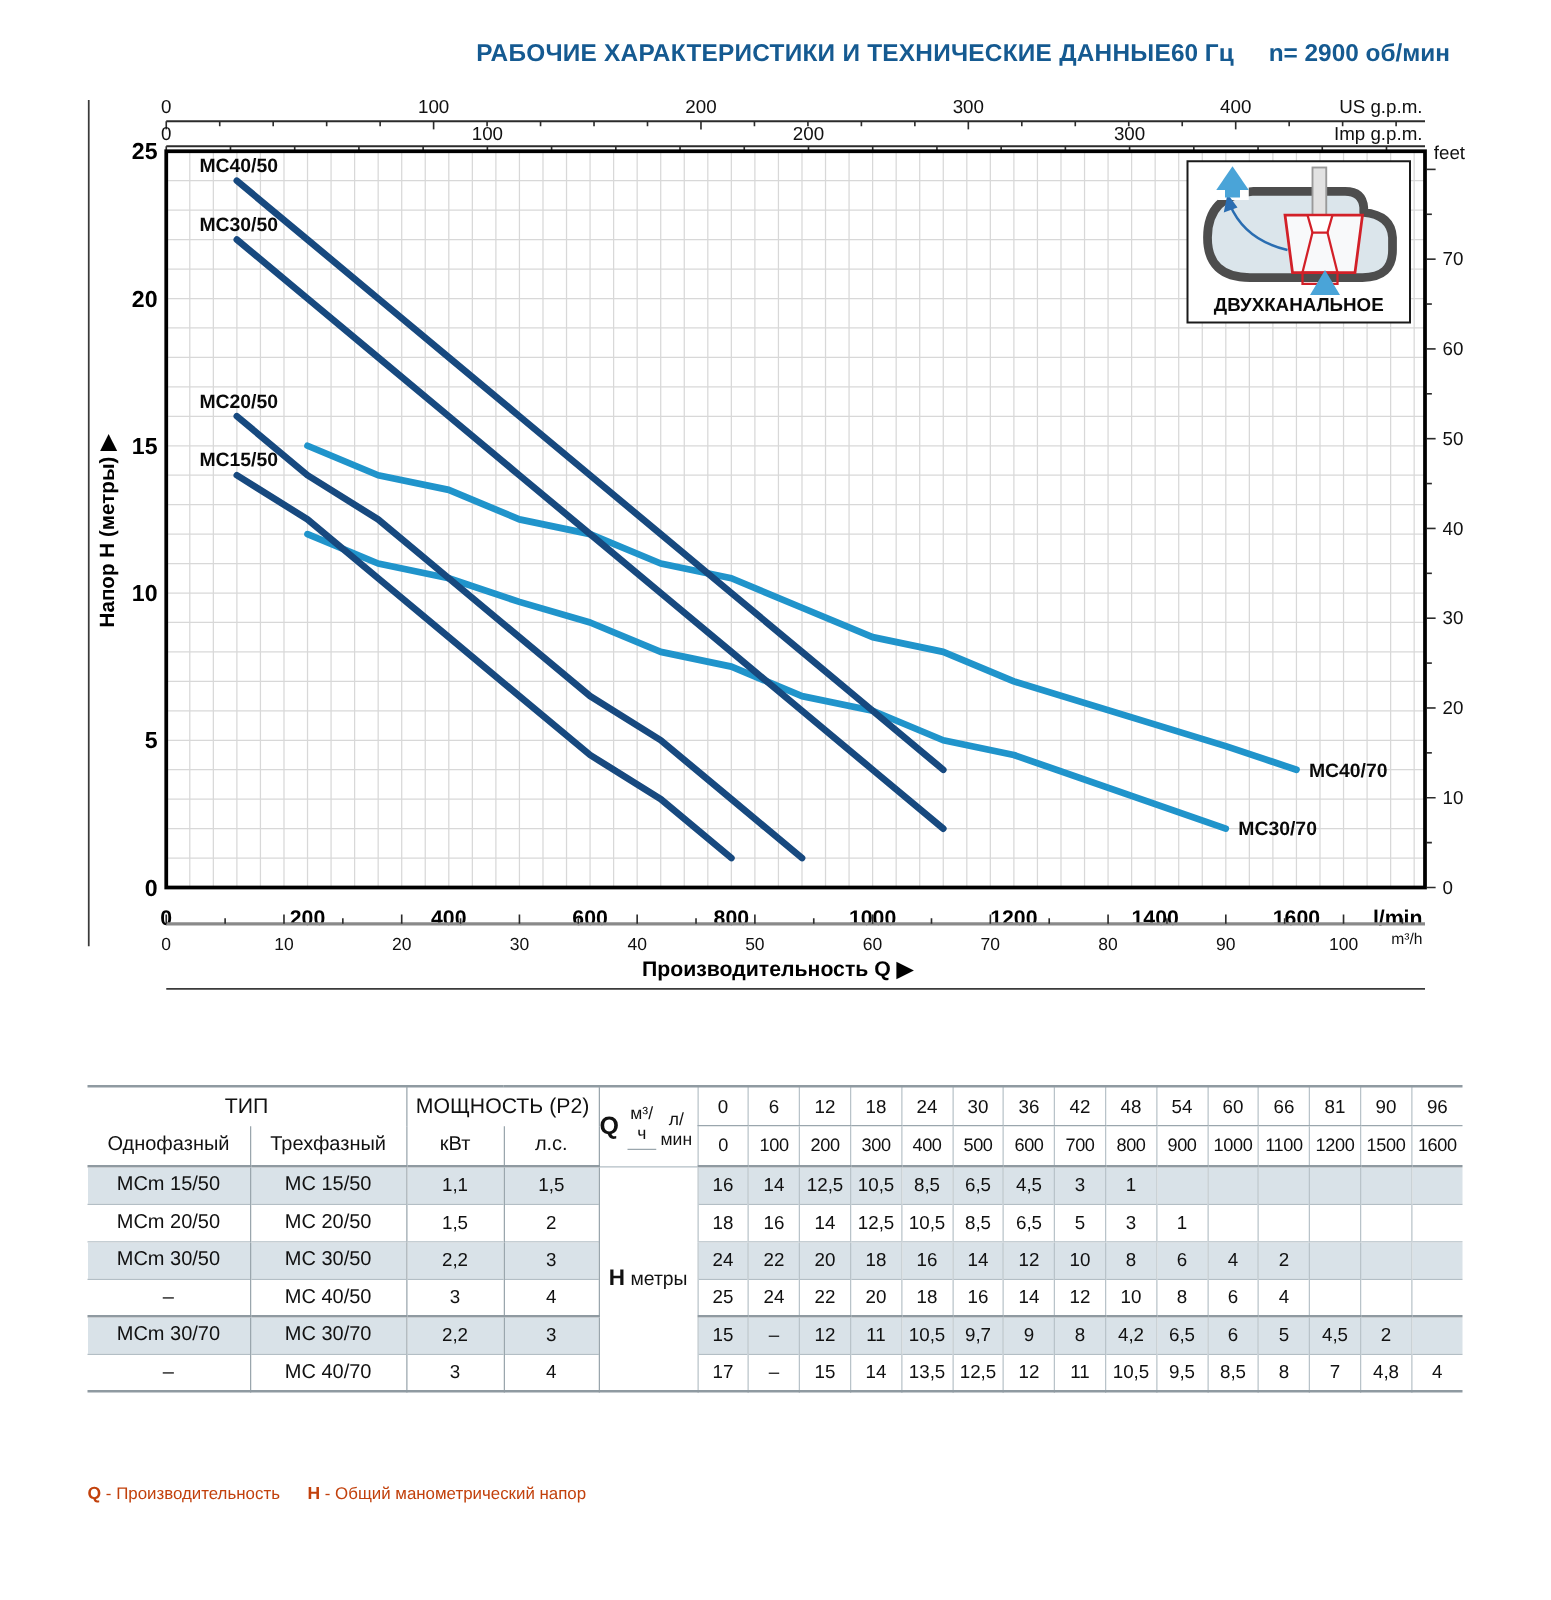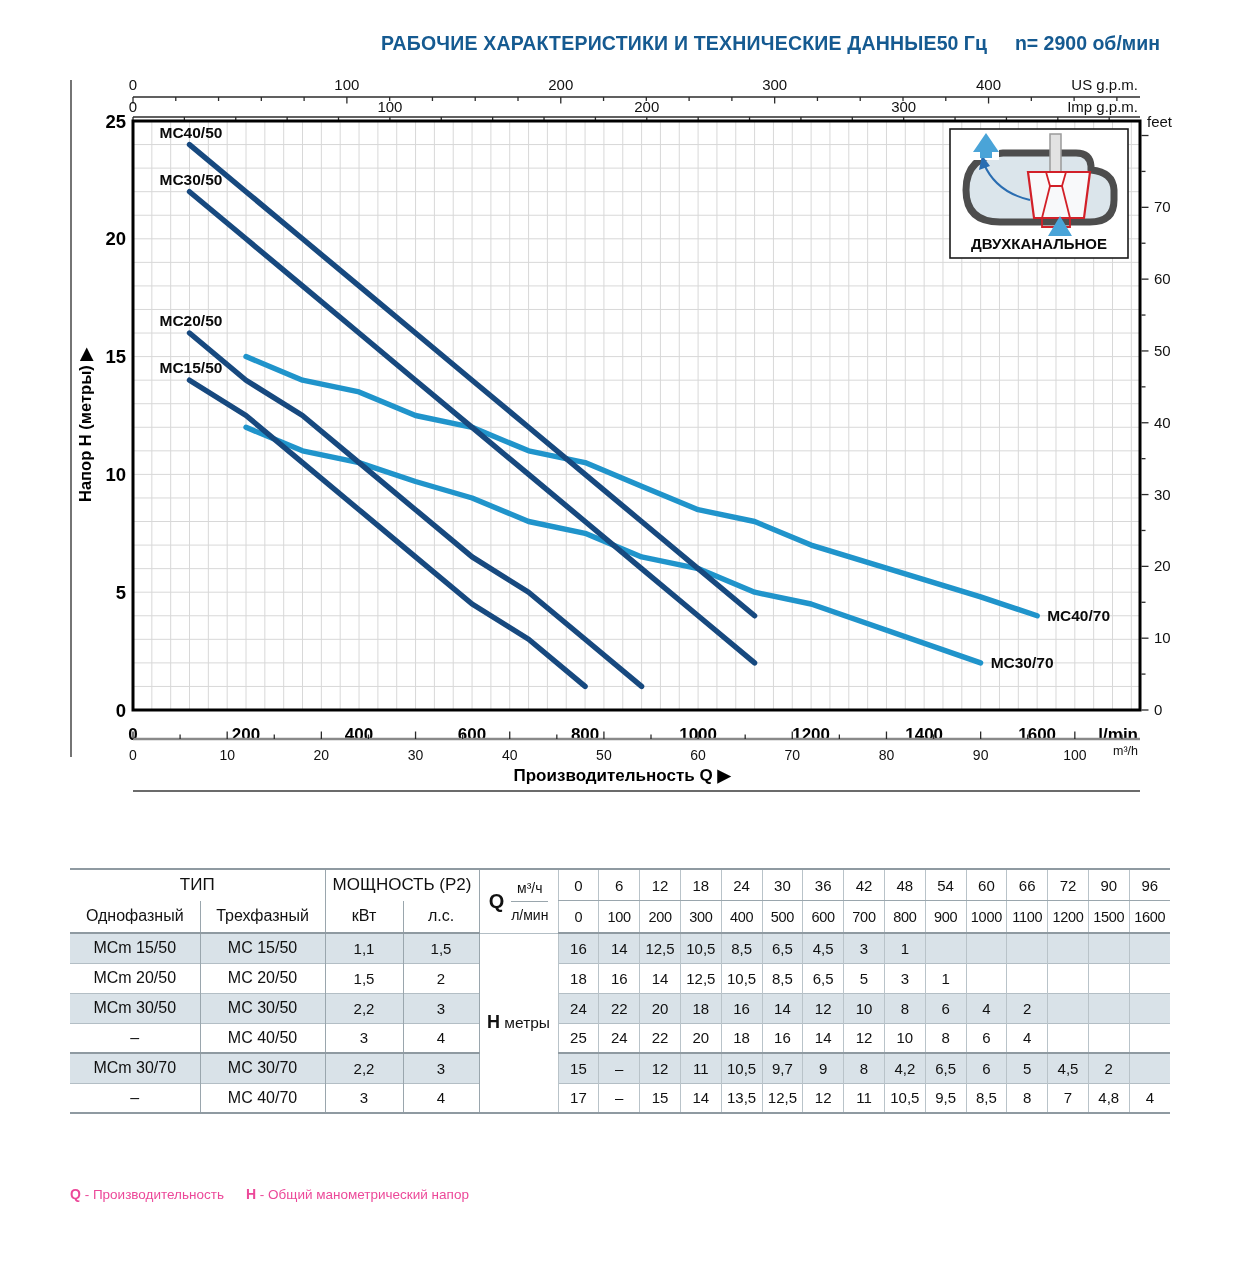--- a/index.html
+++ b/index.html
@@ -35,41 +35,41 @@
   tbody tr.group-sep th, tbody tr.group-sep td{border-top:2.5px solid #8f9aa1;}
   .group-h{font-size:17px;font-weight:bold;}
   .sub-h{font-size:16px;font-weight:bold;margin-top:44px;}
   .bl{border-left:1.5px solid #9aa6ad;}
   .bl-thin{border-left:1px solid #b9c3c9;}
   .m3h-cell{font-size:15px;border-bottom:1.5px solid #9aa6ad;}
   .lmin-cell{font-size:14.5px;font-weight:bold;letter-spacing:-0.3px;}
   .qcell{vertical-align:middle;}
   .qwrap{display:flex;align-items:center;justify-content:center;gap:7px;}
   .qbig{font-size:20px;font-weight:bold;}
-  .qunits{display:flex;flex-direction:column;font-size:14px;}
+  .qunits{display:flex;flex-direction:row;font-size:14px;}
   .qunits .u1{padding-bottom:5px;border-bottom:1.5px solid #9aa6ad;}
   .qunits .u2{padding-top:5px;}
   .type-cell{text-align:left;padding-left:13px;font-size:16px;font-weight:bold;}
   tbody tr.shaded th, tbody tr.shaded td{background:var(--row-shade);}
   td.h-cell{background:#fff !important;font-size:15.5px;}
   td.h-cell b{font-size:18px;}
   .num{font-size:15px;}
   
-  .footnote{position:absolute;left:70px;top:1186px;width:1100px;display:flex;align-items:baseline;font-size:13.5px;color:#ec4899;}
+  .footnote{position:absolute;left:70px;top:1186px;width:1100px;display:flex;align-items:baseline;font-size:13.5px;color:#c2410c;}
   .footnote .fn{margin-right:22px;white-space:nowrap;}
   .footnote .fn b{font-size:14px;}
   .footnote .tol{margin-left:auto;white-space:nowrap;}
 </style>
 </head>
 <body>
 
 <div class="hdr">
   <div class="hdr-title">РАБОЧИЕ ХАРАКТЕРИСТИКИ И ТЕХНИЧЕСКИЕ ДАННЫЕ</div>
   <div class="hdr-right">
-    <span>50 Гц</span>
+    <span>60 Гц</span>
     <span>n= 2900 об/мин</span>
   </div>
 </div>
 
 <svg id="chart-svg" viewBox="0 0 1241 810">
 
   <g>
       <g>
         <line x1="151.83655095398427" y1="121" x2="151.83655095398427" y2="710" class="grid"></line>
         <line x1="170.67310190796857" y1="121" x2="170.67310190796857" y2="710" class="grid"></line>
@@ -386,21 +386,21 @@
           <th class="m3h-cell bl-thin">12</th>
           <th class="m3h-cell bl-thin">18</th>
           <th class="m3h-cell bl-thin">24</th>
           <th class="m3h-cell bl-thin">30</th>
           <th class="m3h-cell bl-thin">36</th>
           <th class="m3h-cell bl-thin">42</th>
           <th class="m3h-cell bl-thin">48</th>
           <th class="m3h-cell bl-thin">54</th>
           <th class="m3h-cell bl-thin">60</th>
           <th class="m3h-cell bl-thin">66</th>
-          <th class="m3h-cell bl-thin">72</th>
+          <th class="m3h-cell bl-thin">81</th>
           <th class="m3h-cell bl-thin">90</th>
           <th class="m3h-cell bl-thin">96</th>
         </tr>
         <tr class="r2">
           <th class="sub-h">Однофазный</th>
           <th class="sub-h bl">Трехфазный</th>
           <th class="sub-h bl">кВт</th>
           <th class="sub-h bl">л.с.</th>
           <th class="lmin-cell bl-thin">0</th>
           <th class="lmin-cell bl-thin">100</th>

